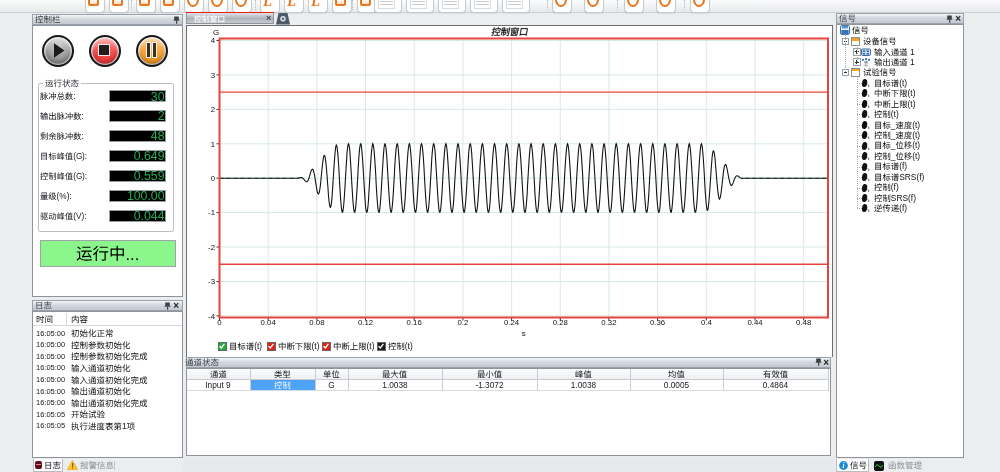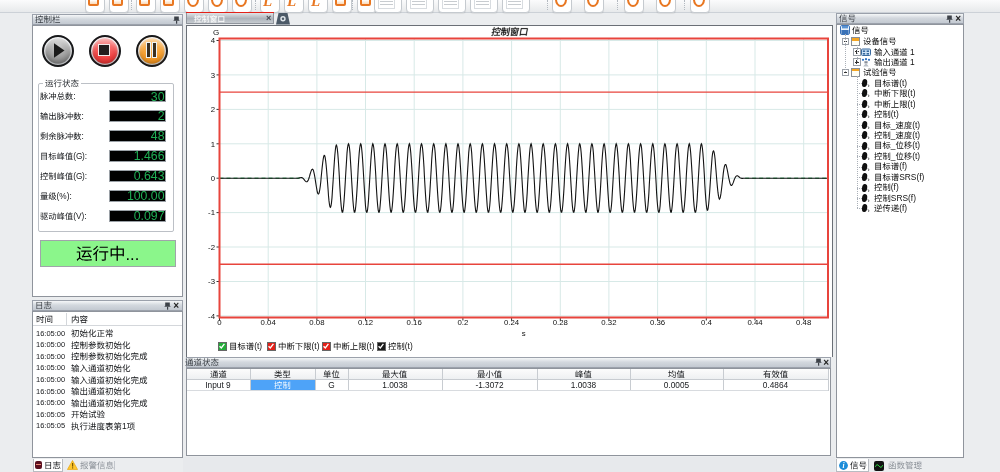--- a/index.html
+++ b/index.html
@@ -227,35 +227,35 @@
         <use href="#g6807" transform="translate(1000,0)"></use>
         <use href="#g5CF0" transform="translate(2000,0)"></use>
         <use href="#g503C" transform="translate(3000,0)"></use>
         <text x="4000" y="0" font-family="Liberation Sans" font-size="1000">(</text>
         <text x="4333" y="0" font-family="Liberation Sans" font-size="1000">G</text>
         <text x="5055" y="0" font-family="Liberation Sans" font-size="1000">)</text>
         <text x="5388" y="0" font-family="Liberation Sans" font-size="1000">:</text>
       </g>
     </svg></div>
 <div class="abs" style="left:108.5px;top:150.1px;width:57.5px;height:11.8px;background:#000;border:1px solid #9aa0a6;box-sizing:border-box;"></div>
-<div style="position:absolute;font-family:&quot;Liberation Sans&quot;,sans-serif;font-size:12.3px;color:#1fae54;line-height:12.3px;white-space:pre;right:835.5px;top:150.1px;letter-spacing:0px;">1.466</div>
+<div style="position:absolute;font-family:&quot;Liberation Sans&quot;,sans-serif;font-size:12.3px;color:#1fae54;line-height:12.3px;white-space:pre;right:835.5px;top:150.1px;letter-spacing:0px;">0.649</div>
 <div style="position:absolute;left:40.0px;top:171.7px;line-height:0;"><svg class="" style="" width="47.0" height="8.3" viewBox="0 -880 5666 1000" overflow="visible">
       <g fill="#17191c">
         <use href="#g63A7"></use>
         <use href="#g5236" transform="translate(1000,0)"></use>
         <use href="#g5CF0" transform="translate(2000,0)"></use>
         <use href="#g503C" transform="translate(3000,0)"></use>
         <text x="4000" y="0" font-family="Liberation Sans" font-size="1000">(</text>
         <text x="4333" y="0" font-family="Liberation Sans" font-size="1000">G</text>
         <text x="5055" y="0" font-family="Liberation Sans" font-size="1000">)</text>
         <text x="5388" y="0" font-family="Liberation Sans" font-size="1000">:</text>
       </g>
     </svg></div>
 <div class="abs" style="left:108.5px;top:170.0px;width:57.5px;height:11.8px;background:#000;border:1px solid #9aa0a6;box-sizing:border-box;"></div>
-<div style="position:absolute;font-family:&quot;Liberation Sans&quot;,sans-serif;font-size:12.3px;color:#1fae54;line-height:12.3px;white-space:pre;right:835.5px;top:170.0px;letter-spacing:0px;">0.643</div>
+<div style="position:absolute;font-family:&quot;Liberation Sans&quot;,sans-serif;font-size:12.3px;color:#1fae54;line-height:12.3px;white-space:pre;right:835.5px;top:170.0px;letter-spacing:0px;">0.559</div>
 <div style="position:absolute;left:40.0px;top:191.6px;line-height:0;"><svg class="" style="" width="31.8" height="8.3" viewBox="0 -880 3833 1000" overflow="visible">
       <g fill="#17191c">
         <use href="#g91CF"></use>
         <use href="#g7EA7" transform="translate(1000,0)"></use>
         <text x="2000" y="0" font-family="Liberation Sans" font-size="1000">(</text>
         <text x="2333" y="0" font-family="Liberation Sans" font-size="1000">%</text>
         <text x="3222" y="0" font-family="Liberation Sans" font-size="1000">)</text>
         <text x="3555" y="0" font-family="Liberation Sans" font-size="1000">:</text>
       </g>
     </svg></div>
@@ -267,21 +267,21 @@
         <use href="#g52A8" transform="translate(1000,0)"></use>
         <use href="#g5CF0" transform="translate(2000,0)"></use>
         <use href="#g503C" transform="translate(3000,0)"></use>
         <text x="4000" y="0" font-family="Liberation Sans" font-size="1000">(</text>
         <text x="4333" y="0" font-family="Liberation Sans" font-size="1000">V</text>
         <text x="5000" y="0" font-family="Liberation Sans" font-size="1000">)</text>
         <text x="5333" y="0" font-family="Liberation Sans" font-size="1000">:</text>
       </g>
     </svg></div>
 <div class="abs" style="left:108.5px;top:209.8px;width:57.5px;height:11.8px;background:#000;border:1px solid #9aa0a6;box-sizing:border-box;"></div>
-<div style="position:absolute;font-family:&quot;Liberation Sans&quot;,sans-serif;font-size:12.3px;color:#1fae54;line-height:12.3px;white-space:pre;right:835.5px;top:209.8px;letter-spacing:0px;">0.097</div>
+<div style="position:absolute;font-family:&quot;Liberation Sans&quot;,sans-serif;font-size:12.3px;color:#1fae54;line-height:12.3px;white-space:pre;right:835.5px;top:209.8px;letter-spacing:0px;">0.044</div>
 <div class="abs" style="left:39.5px;top:240px;width:136.5px;height:27px;background:#8bf68b;border:1px solid #a0a4aa;box-sizing:border-box;"></div>
 <div style="position:absolute;left:76.2px;top:245.2px;line-height:0;"><svg class="" style="" width="63.3" height="16.5" viewBox="0 -880 3834 1000" overflow="visible">
       <g fill="#000">
         <use href="#g8FD0"></use>
         <use href="#g884C" transform="translate(1000,0)"></use>
         <use href="#g4E2D" transform="translate(2000,0)"></use>
         <text x="3000" y="0" font-family="Liberation Sans" font-size="1000">.</text>
         <text x="3278" y="0" font-family="Liberation Sans" font-size="1000">.</text>
         <text x="3556" y="0" font-family="Liberation Sans" font-size="1000">.</text>
       </g>

